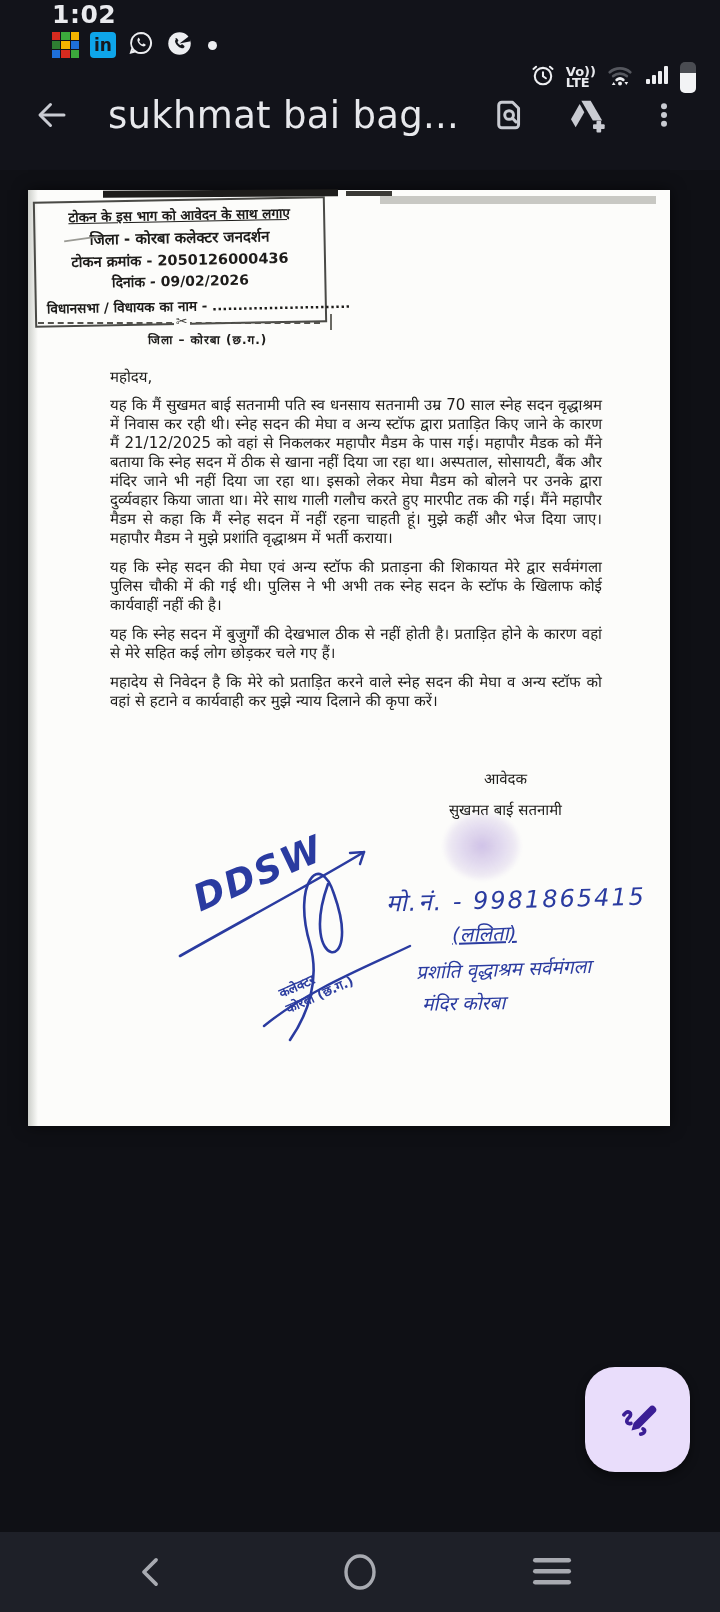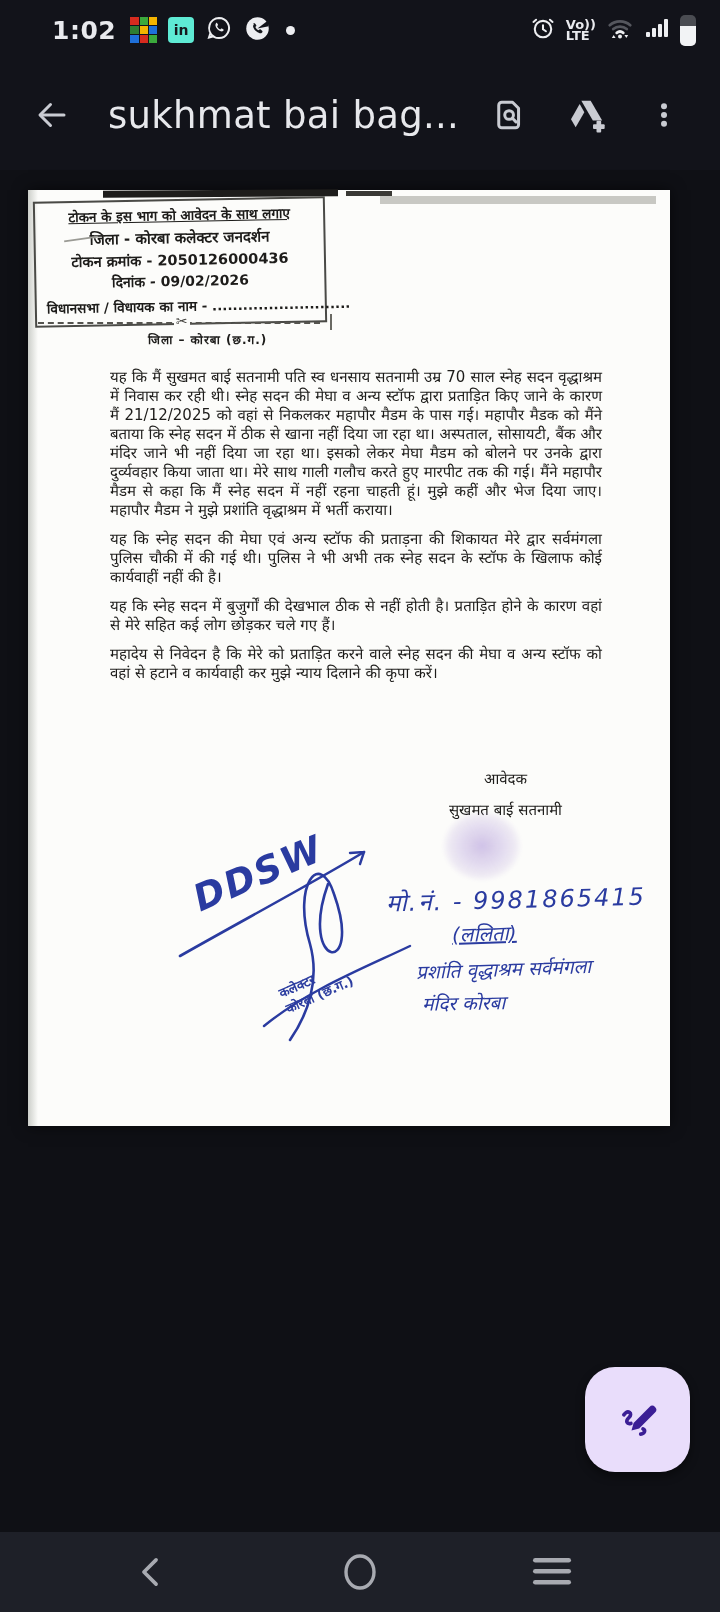--- a/index.html
+++ b/index.html
@@ -5,27 +5,27 @@
   :root{
     --app-bg:#12131A; --viewer-bg:#0F1015; --nav-bg:#1E2028;
     --icon-gray:#C9CBD2; --paper:#FCFCFA; --ink:#1D1C1A;
     --ink-blue:#2A3BA0; --fab-bg:#E9DDFB; --fab-icon:#3B1E95;
   }
   *{margin:0;padding:0;box-sizing:border-box;}
   html,body{width:720px;height:1612px;overflow:hidden;}
   body{position:relative;background:var(--app-bg);font-family:"DejaVu Sans","Liberation Sans",sans-serif;}
 
   
-  .statusbar{position:absolute;left:0;top:0;width:720px;height:60px;display:flex;align-items:center;padding:0 24px 0 52px;}
+  .statusbar{position:absolute;left:0;top:0;width:720px;height:60px;display:flex;padding:0 24px 0 52px;flex-direction:column;}
   .sb-time{color:#E9EAEE;font-size:25px;font-weight:600;letter-spacing:.5px;margin-right:14px;}
   .sb-left{display:flex;align-items:center;gap:11px;}
   .sb-right{margin-left:auto;display:flex;align-items:center;gap:10px;}
   .mosaic{width:27px;height:27px;display:grid;grid-template-columns:repeat(3,1fr);grid-template-rows:repeat(3,1fr);gap:1px;}
   .mosaic i{display:block;}
-  .li-badge{width:26px;height:26px;background:#5eead4;border-radius:4px;color:#16181D;font-weight:700;font-size:14px;display:flex;align-items:center;justify-content:center;line-height:1;}
+  .li-badge{width:26px;height:26px;background:#0ea5e9;border-radius:4px;color:#16181D;font-weight:700;font-size:17px;display:flex;align-items:center;justify-content:center;line-height:1;}
   .sb-dot{width:9px;height:9px;border-radius:50%;background:#EDEEF1;margin-left:4px;}
   .volte{color:#E9EAEE;font-size:13px;font-weight:700;line-height:11px;text-align:left;}
   .battery{width:16px;height:31px;border-radius:5px;background:#4A4C52;overflow:hidden;position:relative;}
   .battery i{position:absolute;left:0;right:0;bottom:0;height:62%;background:#F2F3F5;}
 
   
   .appbar{position:absolute;left:0;top:60px;width:720px;height:110px;}
   .back-btn{position:absolute;left:28px;top:31px;width:48px;height:48px;display:flex;align-items:center;justify-content:center;}
   .appbar-title{position:absolute;left:108px;top:50%;transform:translateY(-50%);color:#E7E8EC;font-size:37px;font-weight:400;letter-spacing:.3px;white-space:nowrap;}
   .appbar-action{position:absolute;top:31px;width:48px;height:48px;display:flex;align-items:center;justify-content:center;}
@@ -201,20 +201,21 @@
     <div class="token-dash"></div>
 
     <div class="cutline">
       <span class="scissors">✂</span>
       <span class="tick"></span>
     </div>
 
     <div class="district">जिला – कोरबा (छ.ग.)</div>
 
     <div class="doc-body">
+      <p class="salutation">महोदय,</p>
       <p class="para">यह कि मैं सुखमत बाई सतनामी पति स्व धनसाय सतनामी उम्र 70 साल स्नेह सदन वृद्धाश्रम में निवास कर रही थी। स्नेह सदन की मेघा व अन्य स्टॉफ द्वारा प्रताड़ित किए जाने के कारण मैं 21/12/2025 को वहां से निकलकर महापौर मैडम के पास गई। महापौर मैडक को मैंने बताया कि स्नेह सदन में ठीक से खाना नहीं दिया जा रहा था। अस्पताल, सोसायटी, बैंक और मंदिर जाने भी नहीं दिया जा रहा था। इसको लेकर मेघा मैडम को बोलने पर उनके द्वारा दुर्व्यवहार किया जाता था। मेरे साथ गाली गलौच करते हुए मारपीट तक की गई। मैंने महापौर मैडम से कहा कि मैं स्नेह सदन में नहीं रहना चाहती हूं। मुझे कहीं और भेज दिया जाए। महापौर मैडम ने मुझे प्रशांति वृद्धाश्रम में भर्ती कराया।</p>
       <p class="para">यह कि स्नेह सदन की मेघा एवं अन्य स्टॉफ की प्रताड़ना की शिकायत मेरे द्वार सर्वमंगला पुलिस चौकी में की गई थी। पुलिस ने भी अभी तक स्नेह सदन के स्टॉफ के खिलाफ कोई कार्यवाहीं नहीं की है।</p>
       <p class="para">यह कि स्नेह सदन में बुजुर्गों की देखभाल ठीक से नहीं होती है। प्रताड़ित होने के कारण वहां से मेरे सहित कई लोग छोड़कर चले गए हैं।</p>
       <p class="para">महादेय से निवेदन है कि मेरे को प्रताड़ित करने वाले स्नेह सदन की मेघा व अन्य स्टॉफ को वहां से हटाने व कार्यवाही कर मुझे न्याय दिलाने की कृपा करें।</p>
     </div>
 
     <div class="applicant">
       <div>आवेदक</div>
       <div class="name">सुखमत बाई सतनामी</div>
     </div>

